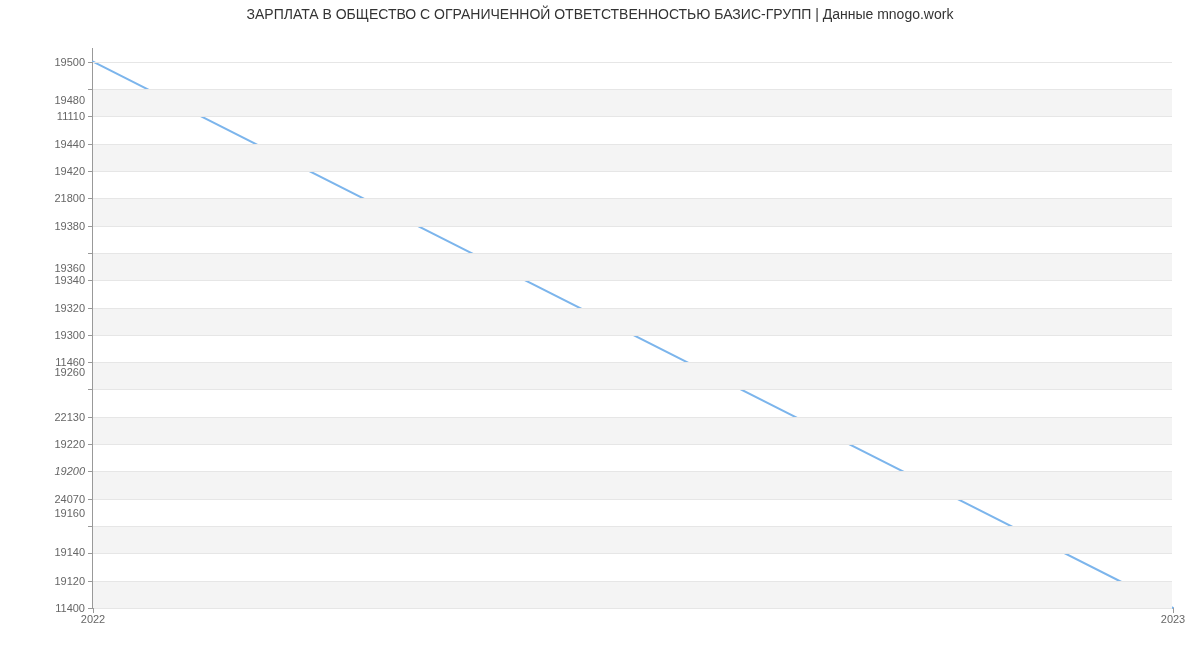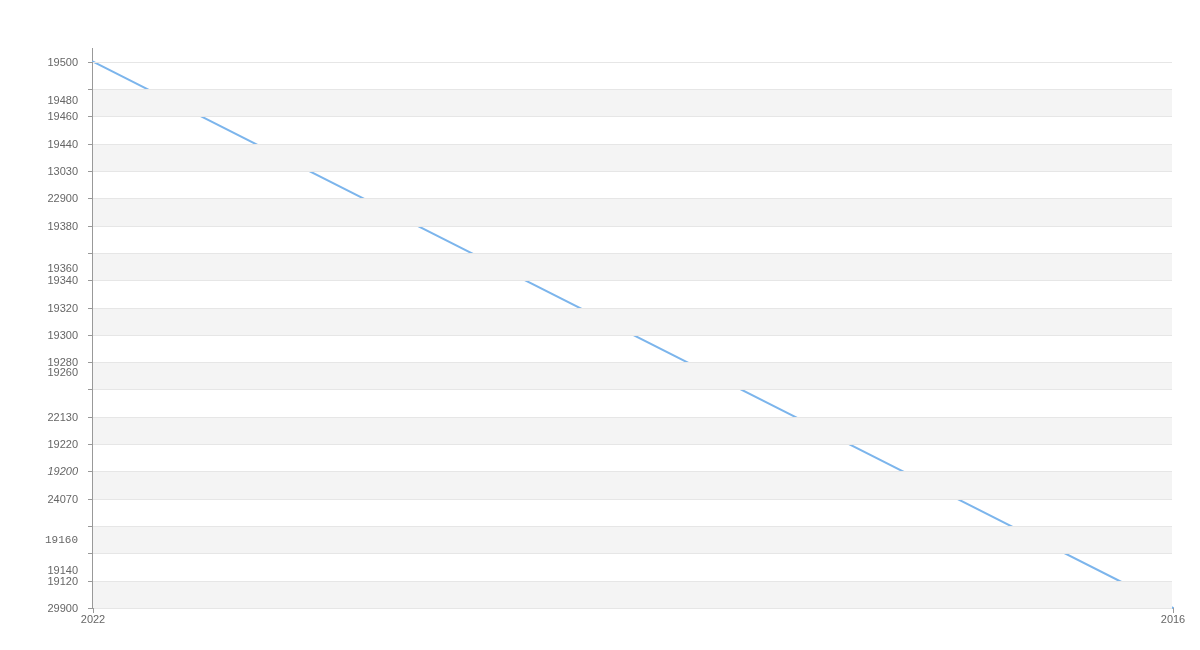--- a/index.html
+++ b/index.html
@@ -41,21 +41,21 @@
   .gridline {
     position: absolute;
     left: 0;
     width: 100%;
     height: 1px;
     background: #e6e6e6;
   }
   .y-tick {
     position: absolute;
     right: 100%;
-    padding-right: 15px;
+    padding-right: 8px;
     transform: translateY(-50%);
     font-size: 11px;
     color: #666;
     white-space: nowrap;
   }
   .x-tick {
     position: absolute;
     top: 100%;
     padding-top: 6px;
     transform: translateX(-50%);
@@ -78,95 +78,96 @@
     stroke: #7cb5ec;
     stroke-width: 2;
     stroke-linejoin: round;
     stroke-linecap: round;
   }
 </style>
 </head>
 <body>
 
 <div class="chart-wrap">
+  <div class="title">ЗАРПЛАТА В ОБЩЕСТВО  С ОГРАНИЧЕННОЙ ОТВЕТСТВЕННОСТЬЮ  БАЗИС-ГРУПП | Данные mnogo.work</div>
   <div class="plot" id="plot" style="left: 92px; top: 48px; width: 1080px; height: 560px;">
     <svg class="line-layer" id="line-layer" width="1080" height="560">
         <path d="M0 13.658536585365823 L1080 560" class="series-line" stroke="#7cb5ec"></path>
       </svg>
   <div class="band" style="top: 532.683px; height: 27.3171px;"></div>
       <div class="gridline" style="top: 560px;"></div>
-      <div class="y-tick" style="top: 560px;">29900</div>
+      <div class="y-tick" style="top: 560px;">11400</div>
       <div class="axis-tick-mark" style="left: -5px; top: 560px; width: 5px; height: 1px;"></div>
       <div class="gridline" style="top: 532.683px;"></div>
       <div class="y-tick" style="top: 532.683px;">19120</div>
       <div class="axis-tick-mark" style="left: -5px; top: 532.683px; width: 5px; height: 1px;"></div>
       <div class="band" style="top: 478.049px; height: 27.3171px;"></div>
       <div class="gridline" style="top: 505.366px;"></div>
-      <div class="y-tick" style="top: 522px;">19140</div>
+      <div class="y-tick" style="top: 504px;">19140</div>
       <div class="axis-tick-mark" style="left: -5px; top: 505.366px; width: 5px; height: 1px;"></div>
       <div class="gridline" style="top: 478.049px;"></div>
-      <div class="y-tick" style="top: 492px; font-family: Liberation Mono, monospace;">19160</div>
+      <div class="y-tick" style="top: 465px;">19160</div>
       <div class="axis-tick-mark" style="left: -5px; top: 478.049px; width: 5px; height: 1px;"></div>
       <div class="band" style="top: 423.415px; height: 27.3171px;"></div>
       <div class="gridline" style="top: 450.732px;"></div>
       <div class="y-tick" style="top: 450.732px;">24070</div>
       <div class="axis-tick-mark" style="left: -5px; top: 450.732px; width: 5px; height: 1px;"></div>
       <div class="gridline" style="top: 423.415px;"></div>
       <div class="y-tick" style="top: 423.415px; font-style: italic;">19200</div>
       <div class="axis-tick-mark" style="left: -5px; top: 423.415px; width: 5px; height: 1px;"></div>
       <div class="band" style="top: 368.78px; height: 27.3171px;"></div>
       <div class="gridline" style="top: 396.098px;"></div>
       <div class="y-tick" style="top: 396.098px;">19220</div>
       <div class="axis-tick-mark" style="left: -5px; top: 396.098px; width: 5px; height: 1px;"></div>
       <div class="gridline" style="top: 368.78px;"></div>
       <div class="y-tick" style="top: 368.78px;">22130</div>
       <div class="axis-tick-mark" style="left: -5px; top: 368.78px; width: 5px; height: 1px;"></div>
       <div class="band" style="top: 314.146px; height: 27.3171px;"></div>
       <div class="gridline" style="top: 341.463px;"></div>
       <div class="y-tick" style="top: 324px;">19260</div>
       <div class="axis-tick-mark" style="left: -5px; top: 341.463px; width: 5px; height: 1px;"></div>
       <div class="gridline" style="top: 314.146px;"></div>
-      <div class="y-tick" style="top: 314.146px;">19280</div>
+      <div class="y-tick" style="top: 314.146px;">11460</div>
       <div class="axis-tick-mark" style="left: -5px; top: 314.146px; width: 5px; height: 1px;"></div>
       <div class="band" style="top: 259.512px; height: 27.3171px;"></div>
       <div class="gridline" style="top: 286.829px;"></div>
       <div class="y-tick" style="top: 286.829px;">19300</div>
       <div class="axis-tick-mark" style="left: -5px; top: 286.829px; width: 5px; height: 1px;"></div>
       <div class="gridline" style="top: 259.512px;"></div>
       <div class="y-tick" style="top: 259.512px;">19320</div>
       <div class="axis-tick-mark" style="left: -5px; top: 259.512px; width: 5px; height: 1px;"></div>
       <div class="band" style="top: 204.878px; height: 27.3171px;"></div>
       <div class="gridline" style="top: 232.195px;"></div>
       <div class="y-tick" style="top: 232.195px;">19340</div>
       <div class="axis-tick-mark" style="left: -5px; top: 232.195px; width: 5px; height: 1px;"></div>
       <div class="gridline" style="top: 204.878px;"></div>
       <div class="y-tick" style="top: 220px;">19360</div>
       <div class="axis-tick-mark" style="left: -5px; top: 204.878px; width: 5px; height: 1px;"></div>
       <div class="band" style="top: 150.244px; height: 27.3171px;"></div>
       <div class="gridline" style="top: 177.561px;"></div>
       <div class="y-tick" style="top: 177.561px;">19380</div>
       <div class="axis-tick-mark" style="left: -5px; top: 177.561px; width: 5px; height: 1px;"></div>
       <div class="gridline" style="top: 150.244px;"></div>
-      <div class="y-tick" style="top: 150.244px;">22900</div>
+      <div class="y-tick" style="top: 150.244px;">21800</div>
       <div class="axis-tick-mark" style="left: -5px; top: 150.244px; width: 5px; height: 1px;"></div>
       <div class="band" style="top: 95.6098px; height: 27.3171px;"></div>
       <div class="gridline" style="top: 122.927px;"></div>
-      <div class="y-tick" style="top: 122.927px;">13030</div>
+      <div class="y-tick" style="top: 122.927px;">19420</div>
       <div class="axis-tick-mark" style="left: -5px; top: 122.927px; width: 5px; height: 1px;"></div>
       <div class="gridline" style="top: 95.6098px;"></div>
       <div class="y-tick" style="top: 95.6098px;">19440</div>
       <div class="axis-tick-mark" style="left: -5px; top: 95.6098px; width: 5px; height: 1px;"></div>
       <div class="band" style="top: 40.9756px; height: 27.3171px;"></div>
       <div class="gridline" style="top: 68.2927px;"></div>
-      <div class="y-tick" style="top: 68.2927px;">19460</div>
+      <div class="y-tick" style="top: 68.2927px;">11110</div>
       <div class="axis-tick-mark" style="left: -5px; top: 68.2927px; width: 5px; height: 1px;"></div>
       <div class="gridline" style="top: 40.9756px;"></div>
       <div class="y-tick" style="top: 52px;">19480</div>
       <div class="axis-tick-mark" style="left: -5px; top: 40.9756px; width: 5px; height: 1px;"></div>
       <div class="gridline" style="top: 13.6585px;"></div>
       <div class="y-tick" style="top: 13.6585px;">19500</div>
       <div class="axis-tick-mark" style="left: -5px; top: 13.6585px; width: 5px; height: 1px;"></div>
       <div class="x-tick" style="left: 0px;">2022</div>
       <div class="axis-tick-mark" style="left: 0px; top: 560px; width: 1px; height: 5px;"></div>
-      <div class="x-tick" style="left: 1080px;">2016</div>
+      <div class="x-tick" style="left: 1080px;">2023</div>
       <div class="axis-tick-mark" style="left: 1080px; top: 560px; width: 1px; height: 5px;"></div>
     </div>
 </div>
 
 </body></html>

